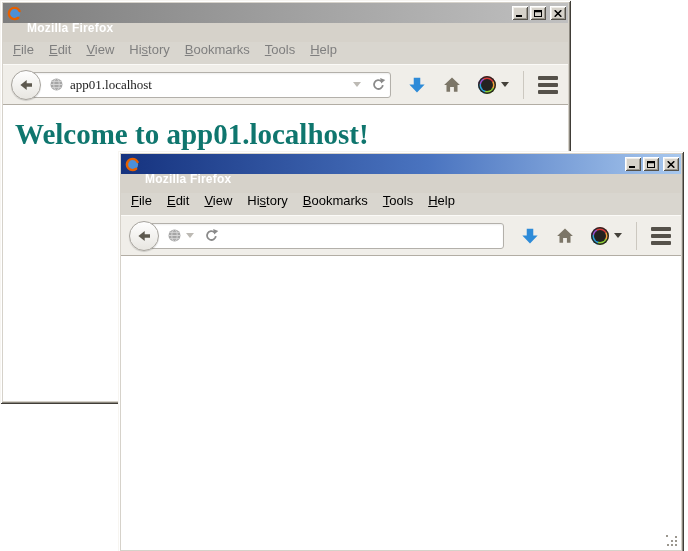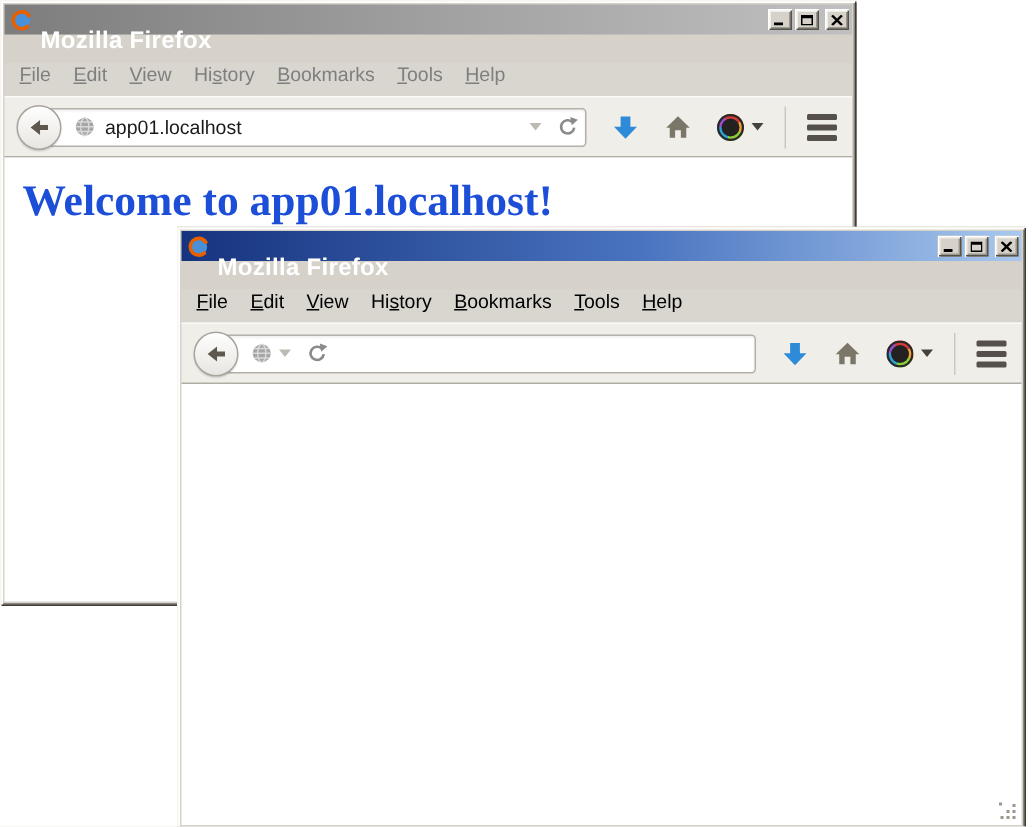--- a/index.html
+++ b/index.html
@@ -10,21 +10,21 @@
   .window{position:absolute;display:flex;flex-direction:column;background:#d6d2ca;padding:3px;
           box-shadow: inset 1px 1px 0 #f7f5f1, inset -1px -1px 0 #403d37,
                       inset 2px 2px 0 #ffffff, inset -2px -2px 0 #8c887f;}
   .win-back{left:0;top:0;width:565px;height:398px;z-index:1;}
   .win-front{left:118px;top:151px;width:560px;height:396px;z-index:2;}
 
   .titlebar{height:20px;flex:0 0 20px;display:flex;align-items:center;padding:0 2px 0 4px;}
   .win-front .titlebar{background:linear-gradient(90deg,#16337f 0%,#4a74c0 55%,#a8c8ee 100%);}
   .win-back  .titlebar{background:linear-gradient(90deg,#7d7d7d 0%,#a3a3a3 55%,#c0c0c0 100%);}
   .ff-logo{width:15px;height:15px;margin-right:5px;display:inline-flex;}
-  .title-text{flex:1;color:#ffffff;font-size:16px;font-weight:bold;letter-spacing:.2px;
+  .title-text{flex:1;color:#ffffff;font-size:12px;font-weight:bold;letter-spacing:.2px;
               white-space:nowrap;overflow:hidden;margin-top:29px;}
   .tb-btn{width:16px;height:14px;margin-left:2px;padding:0;display:inline-flex;align-items:center;
           justify-content:center;background:#d6d2ca;border:0;
           box-shadow: inset 1px 1px 0 #ffffff, inset -1px -1px 0 #55524b,
                       inset 2px 2px 0 #f0eee9, inset -2px -2px 0 #9b978e;}
   .tb-btn.close{margin-left:4px;}
 
   .menubar{height:22px;flex:0 0 22px;display:flex;align-items:flex-start;background:#d9d6cf;
            padding-left:10px;font-size:13px;margin-top:19px;}
   .menu-item{margin-right:15px;cursor:default;white-space:nowrap;color:#000;}
@@ -33,40 +33,40 @@
 
   .navbar{height:41px;flex:0 0 41px;display:flex;align-items:center;background:#f0eee9;
           border-top:1px solid #fbfaf7;border-bottom:1px solid #b2ada4;box-sizing:border-box;
           padding:0 8px 0 8px;}
   .back-btn{width:30px;height:30px;border-radius:50%;flex:0 0 30px;z-index:2;position:relative;
             background:linear-gradient(#fefefe,#e8e6e1);border:1px solid #a7a49e;box-sizing:border-box;
             display:flex;align-items:center;justify-content:center;
             box-shadow:0 1px 1px rgba(0,0,0,.15);}
   .urlbar{flex:1;height:26px;margin-left:-15px;display:flex;align-items:center;background:#ffffff;
           border:1px solid #b3b0aa;border-radius:3px;box-sizing:border-box;padding:0 4px 0 22px;
-          box-shadow:inset 0 1px 2px rgba(0,0,0,.07);}
+          box-shadow:inset 0 1px 2px rgba(0,0,0,.07);font-family:Liberation Serif, serif;}
   .url-text{flex:1;font-size:13px;color:#1a1a1a;margin-left:6px;white-space:nowrap;overflow:hidden;}
   .drop-tri{width:0;height:0;border-left:4px solid transparent;border-right:4px solid transparent;
             border-top:5px solid #bdbab4;margin:0 10px 0 4px;}
   .nav-icon{margin-left:17px;display:inline-flex;align-items:center;flex:0 0 auto;}
   .lens{width:18px;height:18px;border-radius:50%;position:relative;
         background:conic-gradient(#d63b3b 0deg 60deg,#f2a33c 60deg 115deg,#8ccf35 115deg 195deg,
                    #2aa3d8 195deg 275deg,#9a4fd0 275deg 330deg,#d63b3b 330deg 360deg);}
   .lens::after{content:"";position:absolute;inset:3px;border-radius:50%;background:#242220;}
   .lens::before{content:"";position:absolute;inset:0;border-radius:50%;
                 box-shadow:inset 0 0 0 1.5px #2a2825;z-index:1;}
   .lens-caret{width:0;height:0;border-left:4px solid transparent;border-right:4px solid transparent;
               border-top:5px solid #45423b;margin-left:5px;}
   .nav-sep{width:1px;height:28px;background:#ccc8c0;margin-left:14px;flex:0 0 1px;}
   .hamburger{display:flex;flex-direction:column;justify-content:center;gap:3px;margin-left:14px;
              margin-right:2px;}
   .hamburger span{width:20px;height:4px;border-radius:1px;background:#55514a;}
 
   .content{flex:1;background:#ffffff;position:relative;overflow:hidden;}
-  .content h1{font-family:"Liberation Serif",serif;font-weight:bold;font-size:29px;color:#1d4ed8;
+  .content h1{font-family:"Liberation Serif",serif;font-weight:bold;font-size:29px;color:#0f766e;
               margin:13px 0 0 12px;white-space:nowrap;}
 
   .resize-grip{position:absolute;right:2px;bottom:2px;width:13px;height:13px;}
   .resize-grip i{position:absolute;left:0;top:0;width:2px;height:2px;background:#9b978e;
       box-shadow: 9px 1px 0 #9b978e, 5px 5px 0 #9b978e, 9px 5px 0 #9b978e,
                   1px 9px 0 #9b978e, 5px 9px 0 #9b978e, 9px 9px 0 #9b978e,
                   10px 2px 0 #ffffff, 6px 6px 0 #ffffff, 10px 6px 0 #ffffff,
                   2px 10px 0 #ffffff, 6px 10px 0 #ffffff, 10px 10px 0 #ffffff;}
 </style>
 </head>

